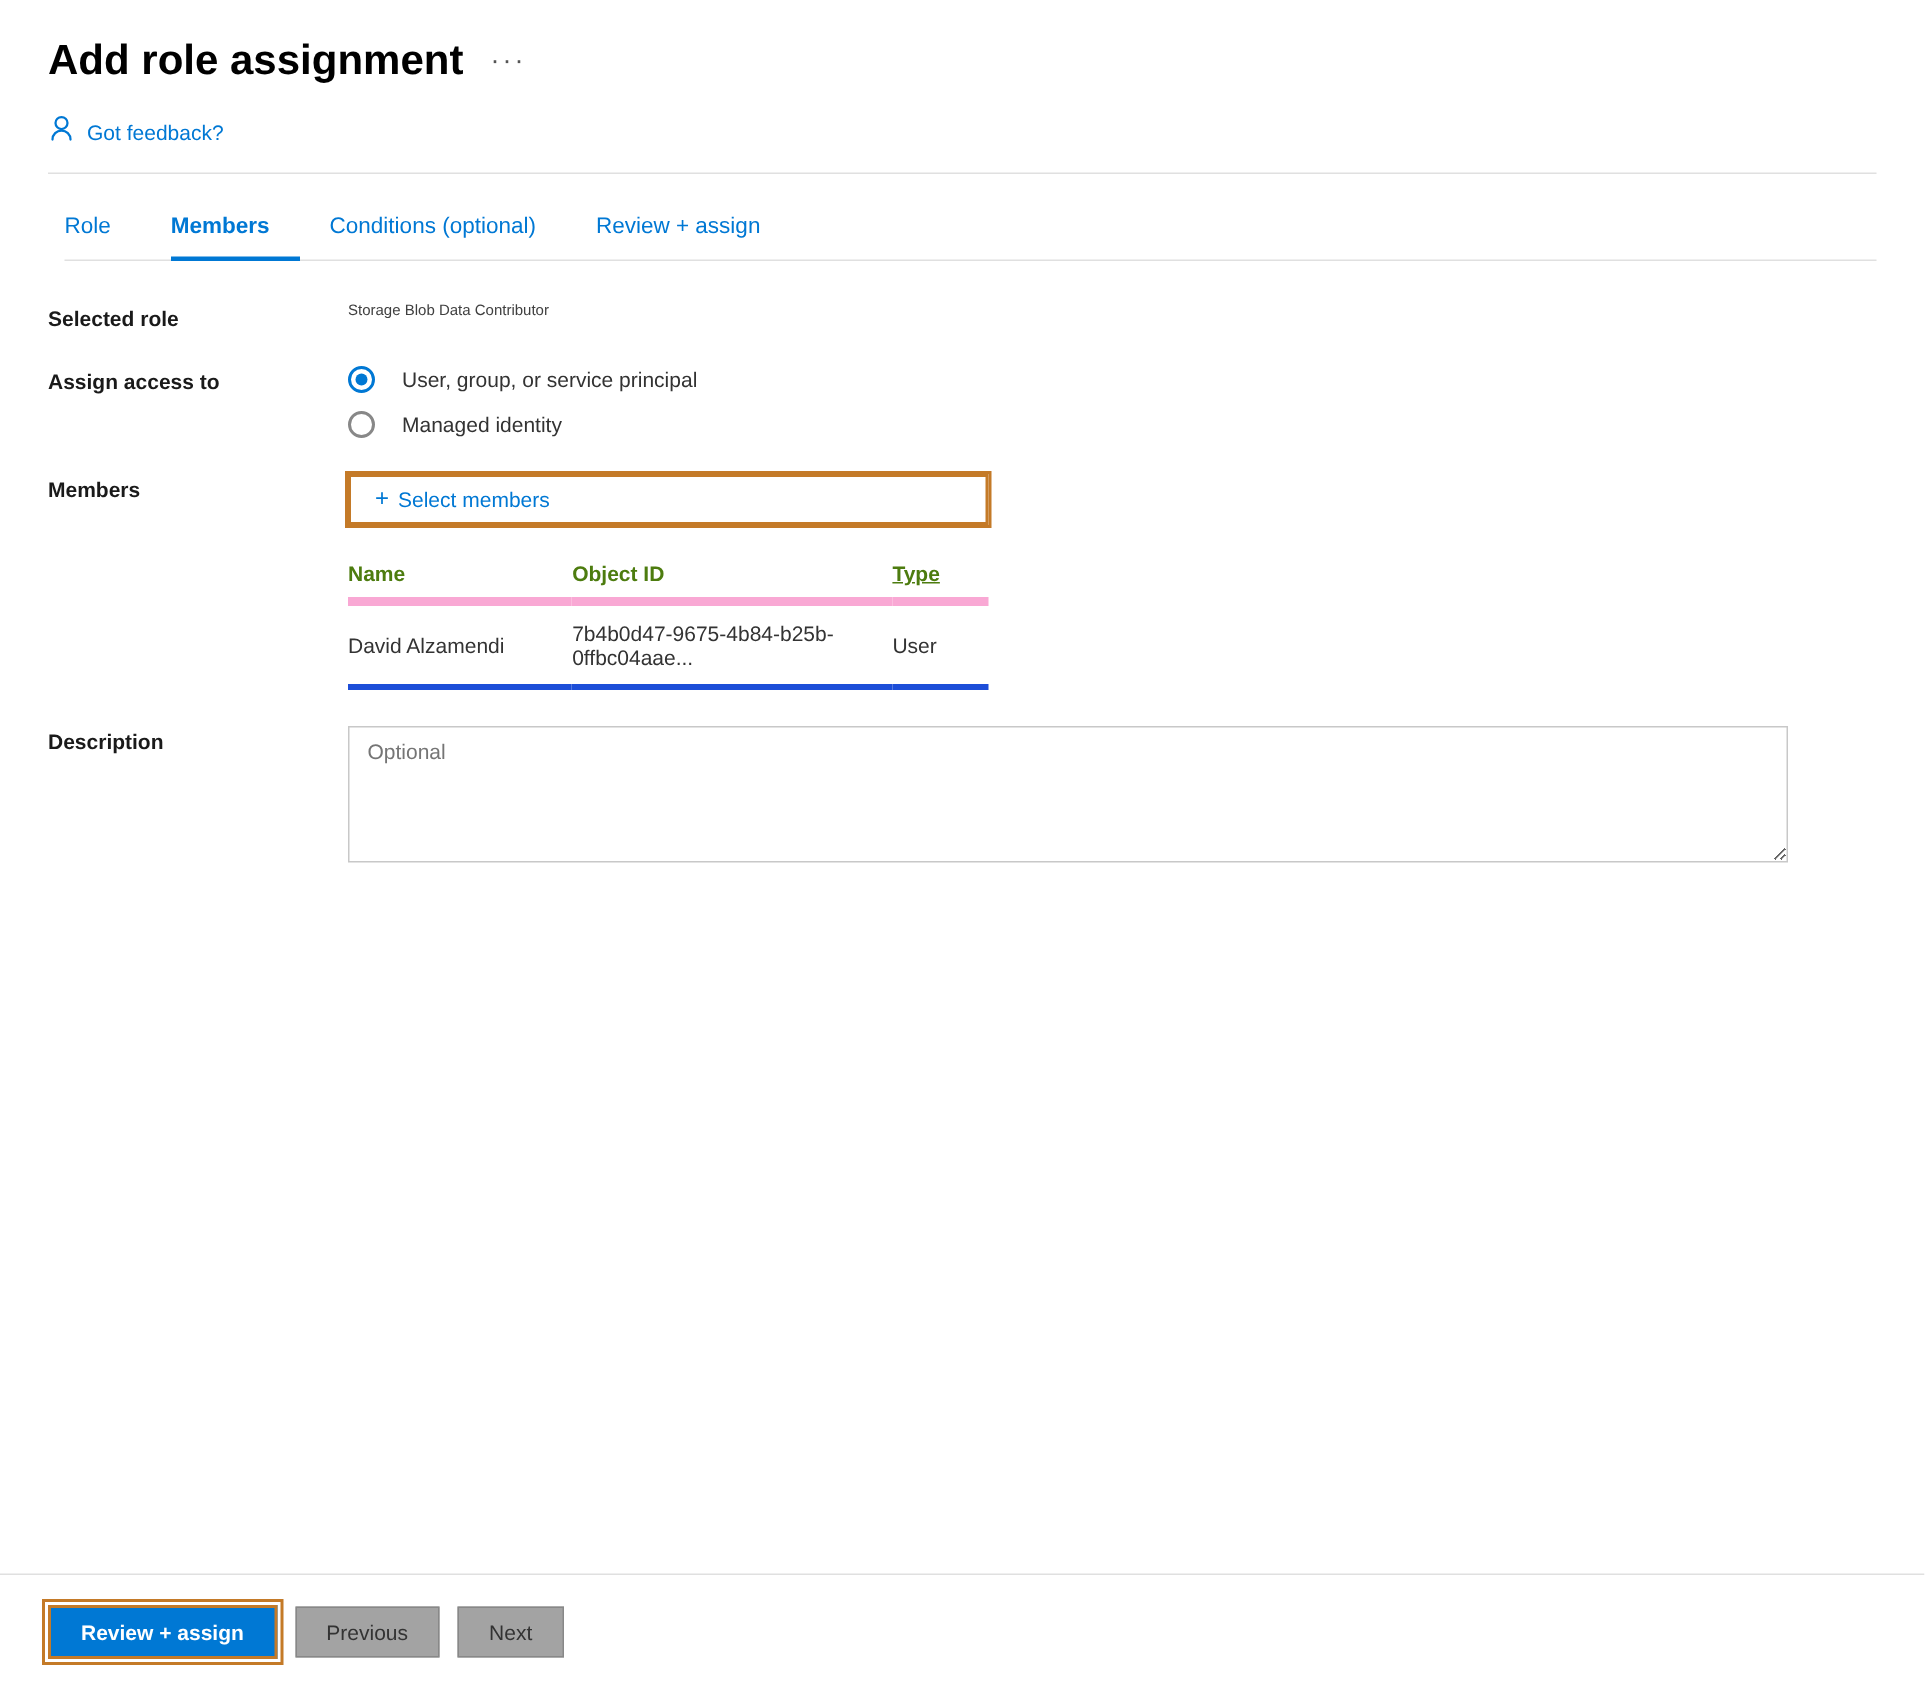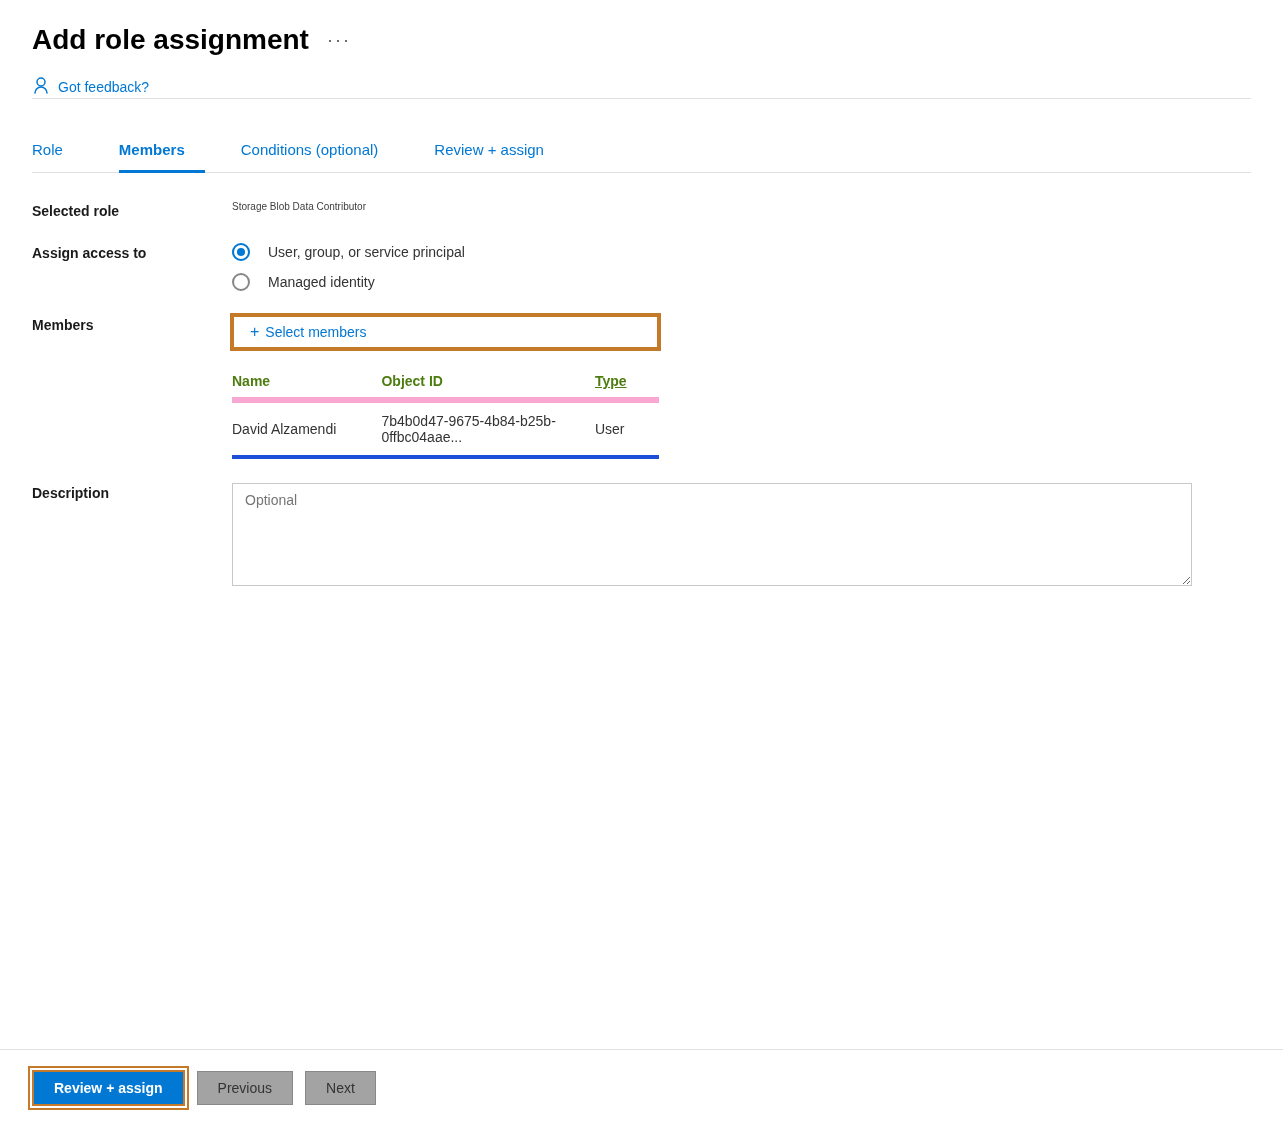--- a/index.html
+++ b/index.html
@@ -40,42 +40,44 @@
       letter-spacing: 2px;
       background: none;
       border: none;
       padding: 4px 6px;
     }
 
     .feedback-row {
       display: flex;
       align-items: center;
       gap: 8px;
+      padding-bottom: 16px;
       border-bottom: 1px solid #e0e0e0;
-      margin-bottom: 32px;
+      margin-bottom: 16px;
     }
 
     .feedback-icon {
       color: #0078d4;
       font-size: 16px;
     }
 
     .feedback-link {
       color: #0078d4;
       text-decoration: none;
       font-size: 14px;
       cursor: pointer;
     }
 
     
     .tabs-row {
       display: flex;
-      gap: 16px;
+      gap: 0;
       margin-bottom: 28px;
       border-bottom: 1px solid #e0e0e0;
+      margin-left: 11px;
     }
 
     .tab-item {
       padding: 10px 20px 12px 0;
       margin-right: 20px;
       font-size: 15px;
       color: #0078d4;
       cursor: pointer;
       text-decoration: none;
       position: relative;
@@ -205,21 +207,21 @@
     }
 
     .col-name { width: 35%; }
     .col-objectid { width: 50%; }
     .col-type { width: 15%; text-decoration: underline; }
 
     
     .description-textarea {
       width: 100%;
       max-width: 960px;
-      height: 103px;
+      height: 91px;
       border: 1px solid #c8c8c8;
       padding: 8px 12px;
       font-size: 14px;
       color: #999;
       font-family: 'Segoe UI', Arial, sans-serif;
       resize: vertical;
       outline: none;
     }
 
     

